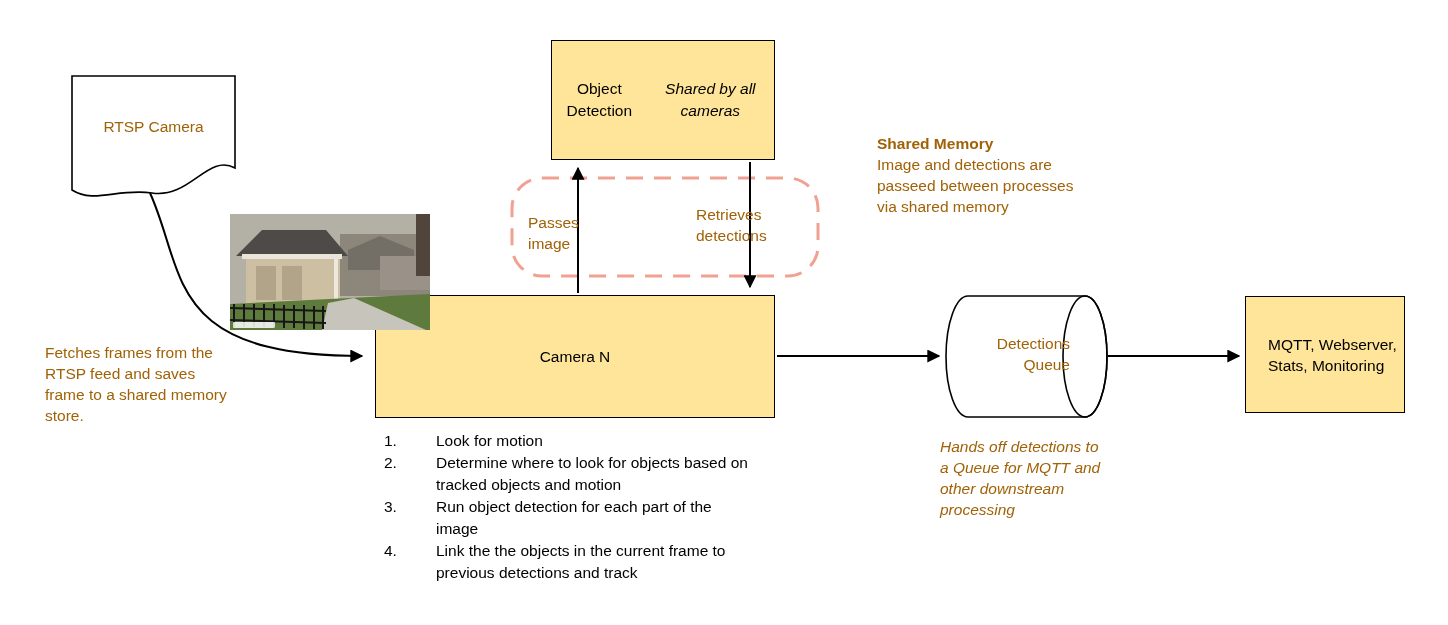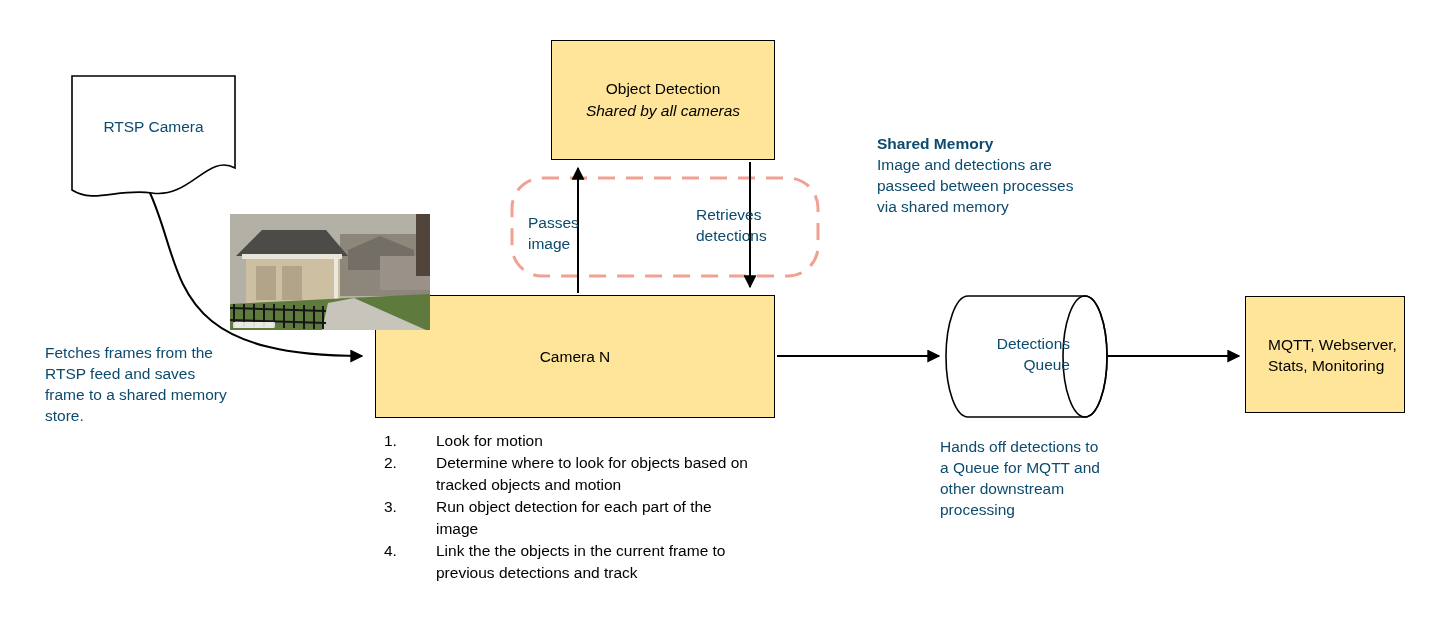--- a/index.html
+++ b/index.html
@@ -6,35 +6,35 @@
   body{background:var(--background,#fff);font-family:"Liberation Sans","DejaVu Sans",sans-serif;}
   #canvas{position:relative;width:1448px;height:625px;background:var(--background,#fff);overflow:hidden;}
   #connectors{position:absolute;left:0;top:0;width:1448px;height:625px;}
   .node{
     position:absolute;
     background:var(--node-fill,#ffe599);
     border:1.6px solid var(--node-border,#000);
     display:flex;align-items:center;justify-content:center;
     text-align:center;font-size:15.5px;color:#000;box-sizing:border-box;
   }
-  .label{position:absolute;font-size:15.5px;color:#0c4a6e;line-height:21px;}
+  .label{position:absolute;font-size:15.5px;color:#a16207;line-height:21px;}
   .label.center{text-align:center;}
   .subtitle{font-style:italic;}
   .bold{font-weight:bold;}
-  #object-detection-box{left:551px;top:40px;width:224px;height:120px;flex-direction:column;line-height:22px;}
+  #object-detection-box{left:551px;top:40px;width:224px;height:120px;flex-direction:row;line-height:22px;}
   #camera-n-box{left:375px;top:295px;width:400px;height:123px;}
   #outputs-box{left:1245px;top:296px;width:160px;height:117px;justify-content:flex-start;text-align:left;}
   #outputs-box .inner{margin-left:22px;width:140px;line-height:21px;}
   #rtsp-label{left:72px;top:116px;width:163px;text-align:center;}
   #fetch-frames-label{left:45px;top:342px;width:182px;}
   #passes-image-label{left:528px;top:212px;width:54px;}
   #retrieves-label{left:696px;top:204px;width:82px;}
   #shared-memory-label{left:845px;top:133px;width:220px;margin-left:32px;}
   #queue-label{left:958px;top:333px;width:112px;text-align:right;}
-  #hands-off-label{left:940px;top:436px;width:164px;}
+  #hands-off-label{left:940px;top:436px;width:164px;font-style:italic;}
   #steps{position:absolute;left:384px;top:430px;width:410px;font-size:15.5px;line-height:22px;color:#000;}
   .step{display:flex;}
   .step .num{flex:0 0 52px;}
   .step .txt{width:312px;}
   #photo{position:absolute;left:230px;top:214px;width:200px;height:116px;}
   #photo svg{display:block;width:100%;height:100%;}
 </style>
 </head>
 <body>
 

